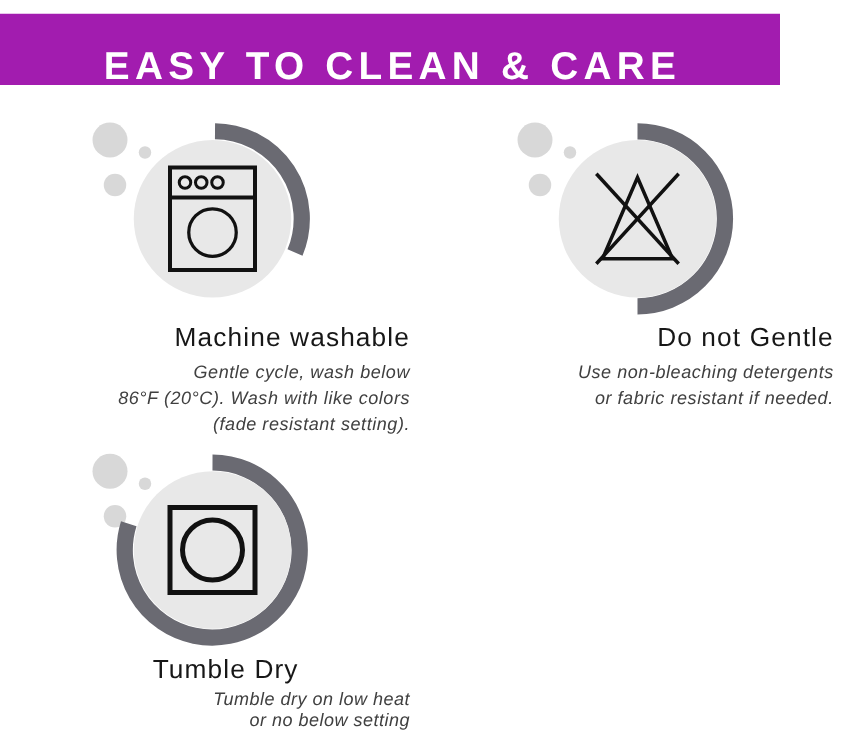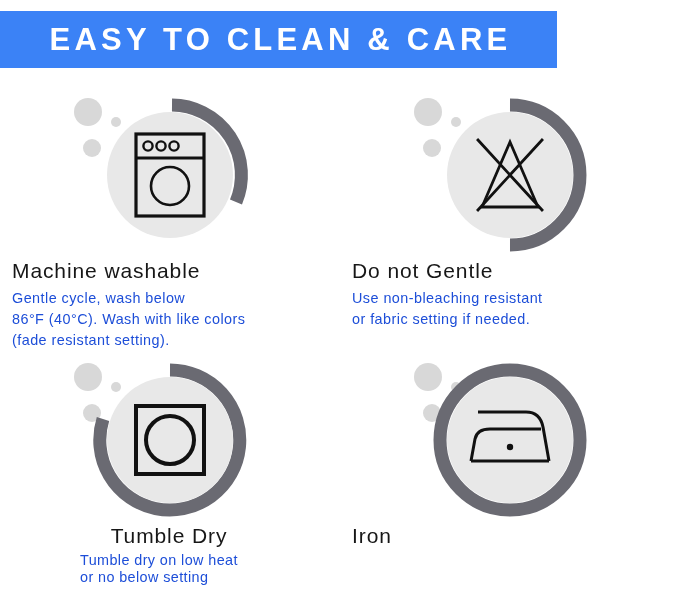--- a/index.html
+++ b/index.html
@@ -9,24 +9,24 @@
     font-family:"Liberation Sans", sans-serif;
     color:#1a1a1a;
     position:relative;
     overflow:hidden;
   }
 
   
   .banner{
     position:absolute;
     left:0; top:11px;
-    width:557px; height:57px;
-    background:#3b82f6;
+    width:624px; height:57px;
+    background:#a21caf;
     display:flex;
-    align-items:center;
+    align-items:flex-end;
     justify-content:center;
   }
   .banner-title{
     color:#ffffff;
     font-size:31px;
     font-weight:bold;
     letter-spacing:4.2px;
     line-height:1;
     white-space:nowrap;
     padding-left:4px;
@@ -47,37 +47,38 @@
   
   .art{
     position:relative;
     width:200px;
     height:168px;
     margin:0 auto;
   }
   .art svg{ display:block; }
 
   
-  .txt{ text-align:left; padding:0 12px; }
-  .txt-left{ text-align:left; padding-left:80px; }
+  .txt{ text-align:right; padding:0 12px; }
+  .txt-left{ text-align:left; padding-left:80px;margin-left:23px; }
   .care-title{
     font-size:21px;
     font-weight:normal;
     letter-spacing:0.9px;
     color:#171717;
     line-height:1.2;
   }
   .care-desc{
     font-size:14.4px;
     line-height:1.45;
     letter-spacing:0.45px;
-    color:#1d4ed8;
+    color:#404040;
     margin-top:5px;
+    font-style:italic;
   }
-  .care-desc-tight{ line-height:1.2; letter-spacing:0.4px; margin-top:4px; }
+  .care-desc-tight{ line-height:1.2; letter-spacing:0.4px; margin-top:4px;text-align:right; }
   .care-desc span{ display:block; white-space:nowrap; }
 </style>
 </head>
 <body>
 
 <div class="banner">
   <div class="banner-title">EASY TO CLEAN &amp; CARE</div>
 </div>
 
 <div class="grid">
@@ -101,21 +102,21 @@
           <circle cx="78" cy="56" r="4.6" stroke-width="2.4"></circle>
           <circle cx="91" cy="56" r="4.6" stroke-width="2.4"></circle>
           <circle cx="104" cy="56" r="4.6" stroke-width="2.4"></circle>
         </g>
       </svg>
     </div>
     <div class="txt">
       <div class="care-title">Machine washable</div>
       <div class="care-desc">
         <span>Gentle cycle, wash below</span>
-        <span>86°F (40°C). Wash with like colors</span>
+        <span>86°F (20°C). Wash with like colors</span>
         <span>(fade resistant setting).</span>
       </div>
     </div>
   </div>
 
   <div class="cell cell-2">
     <div class="art">
       <svg width="200" height="168" viewBox="0 0 200 168">
         <circle cx="18" cy="22" r="14" fill="#d8d8d8"></circle>
         <circle cx="46" cy="32" r="5" fill="#d8d8d8"></circle>
@@ -127,22 +128,22 @@
         <g stroke="#111111" fill="none" stroke-width="2.8" stroke-linecap="square">
           <path d="M 100 52 L 128 117 L 72 117 Z"></path>
           <line x1="68" y1="50" x2="132" y2="120"></line>
           <line x1="132" y1="50" x2="68" y2="120"></line>
         </g>
       </svg>
     </div>
     <div class="txt">
       <div class="care-title">Do not Gentle</div>
       <div class="care-desc">
-        <span>Use non-bleaching resistant</span>
-        <span>or fabric setting if needed.</span>
+        <span>Use non-bleaching detergents</span>
+        <span>or fabric resistant if needed.</span>
       </div>
     </div>
   </div>
 
   <div class="cell cell-3">
     <div class="art">
       <svg width="200" height="168" viewBox="0 0 200 168">
         <circle cx="18" cy="22" r="14" fill="#d8d8d8"></circle>
         <circle cx="46" cy="32" r="5" fill="#d8d8d8"></circle>
         <circle cx="22" cy="58" r="9" fill="#d8d8d8"></circle>
@@ -158,36 +159,14 @@
     </div>
     <div class="txt txt-left">
       <div class="care-title" style="text-align:center;padding-right:70px;">Tumble Dry</div>
       <div class="care-desc care-desc-tight">
         <span>Tumble dry on low heat</span>
         <span>or no below setting</span>
       </div>
     </div>
   </div>
 
-  <div class="cell cell-4">
-    <div class="art">
-      <svg width="200" height="168" viewBox="0 0 200 168">
-        <circle cx="18" cy="22" r="14" fill="#d8d8d8"></circle>
-        <circle cx="46" cy="32" r="5" fill="#d8d8d8"></circle>
-        <circle cx="22" cy="58" r="9" fill="#d8d8d8"></circle>
-
-        <circle cx="100" cy="85" r="70" fill="none" stroke="#6a6a72" stroke-width="13"></circle>
-        <circle cx="100" cy="85" r="63" fill="#e8e8e8"></circle>
-
-        <g stroke="#111111" fill="none" stroke-width="3" stroke-linecap="butt" stroke-linejoin="round">
-          <path d="M 68 57 L 116 57 Q 130 57 133 72 L 139 106"></path>
-          <path d="M 61 106 L 65 84 Q 67 74 80 74 L 131 74"></path>
-          <line x1="61" y1="106" x2="139" y2="106"></line>
-        </g>
-        <circle cx="100" cy="92" r="3.2" fill="#111111"></circle>
-      </svg>
-    </div>
-    <div class="txt">
-      <div class="care-title">Iron</div>
-    </div>
-  </div>
 
 </div>
 
 </body></html>

